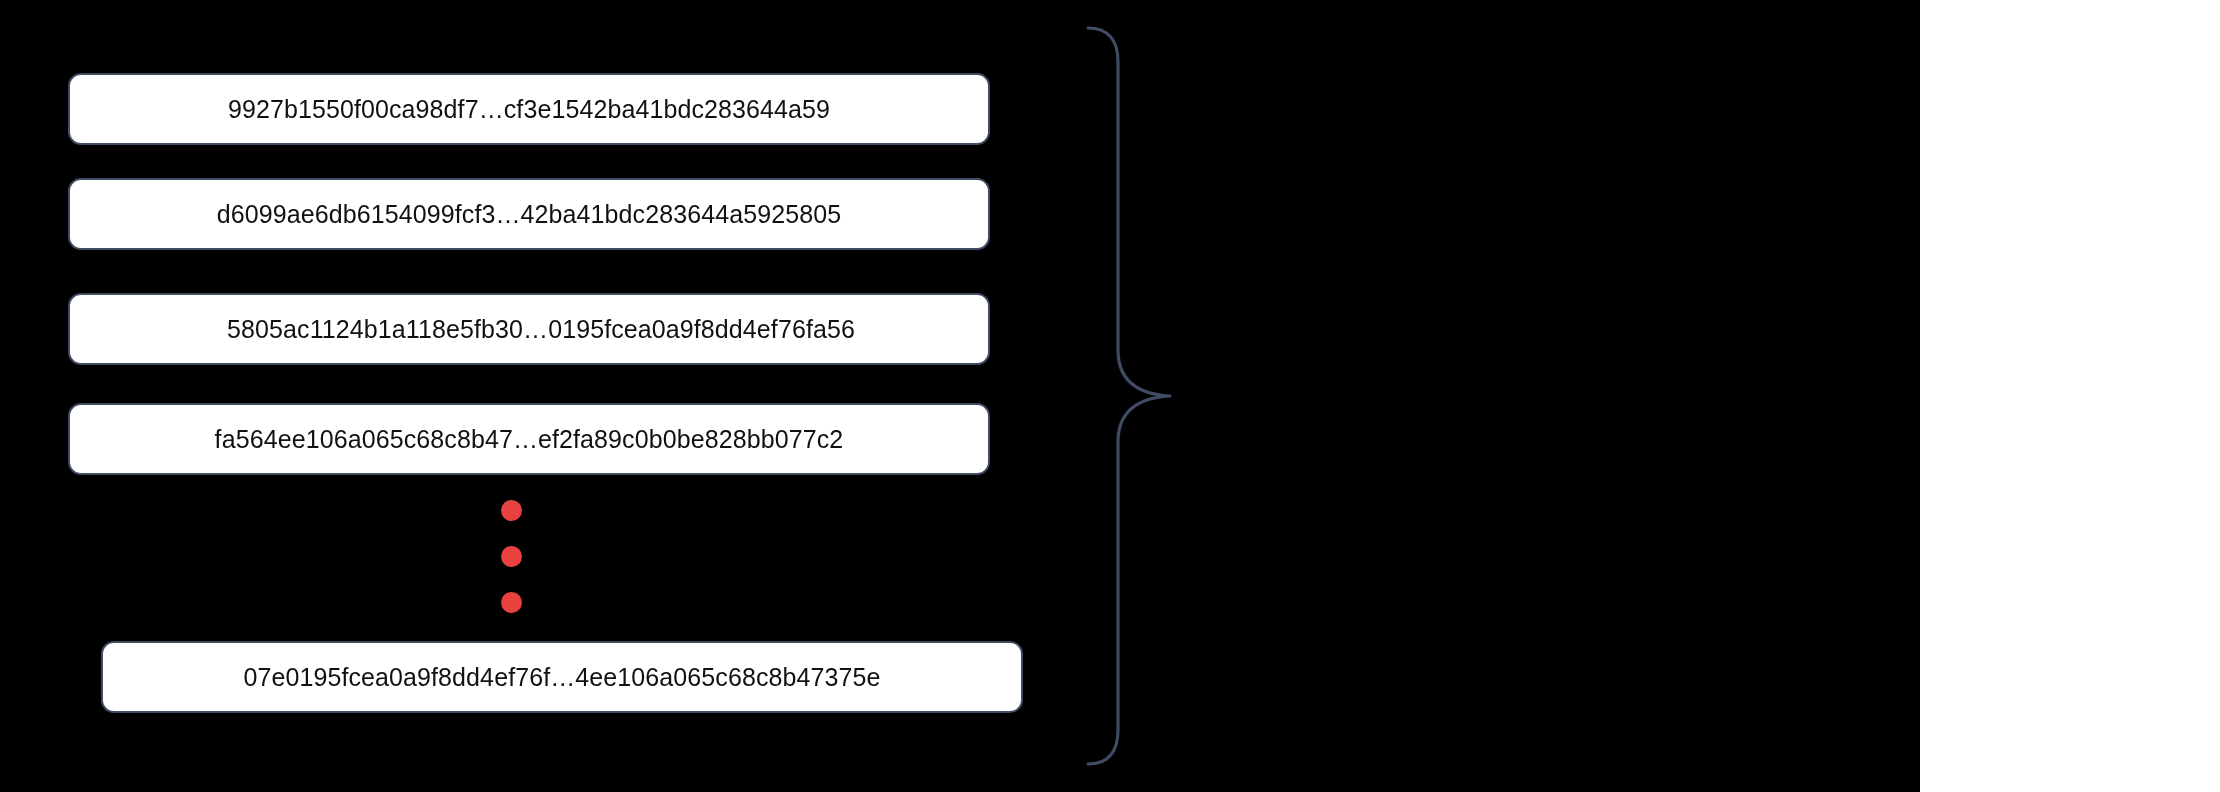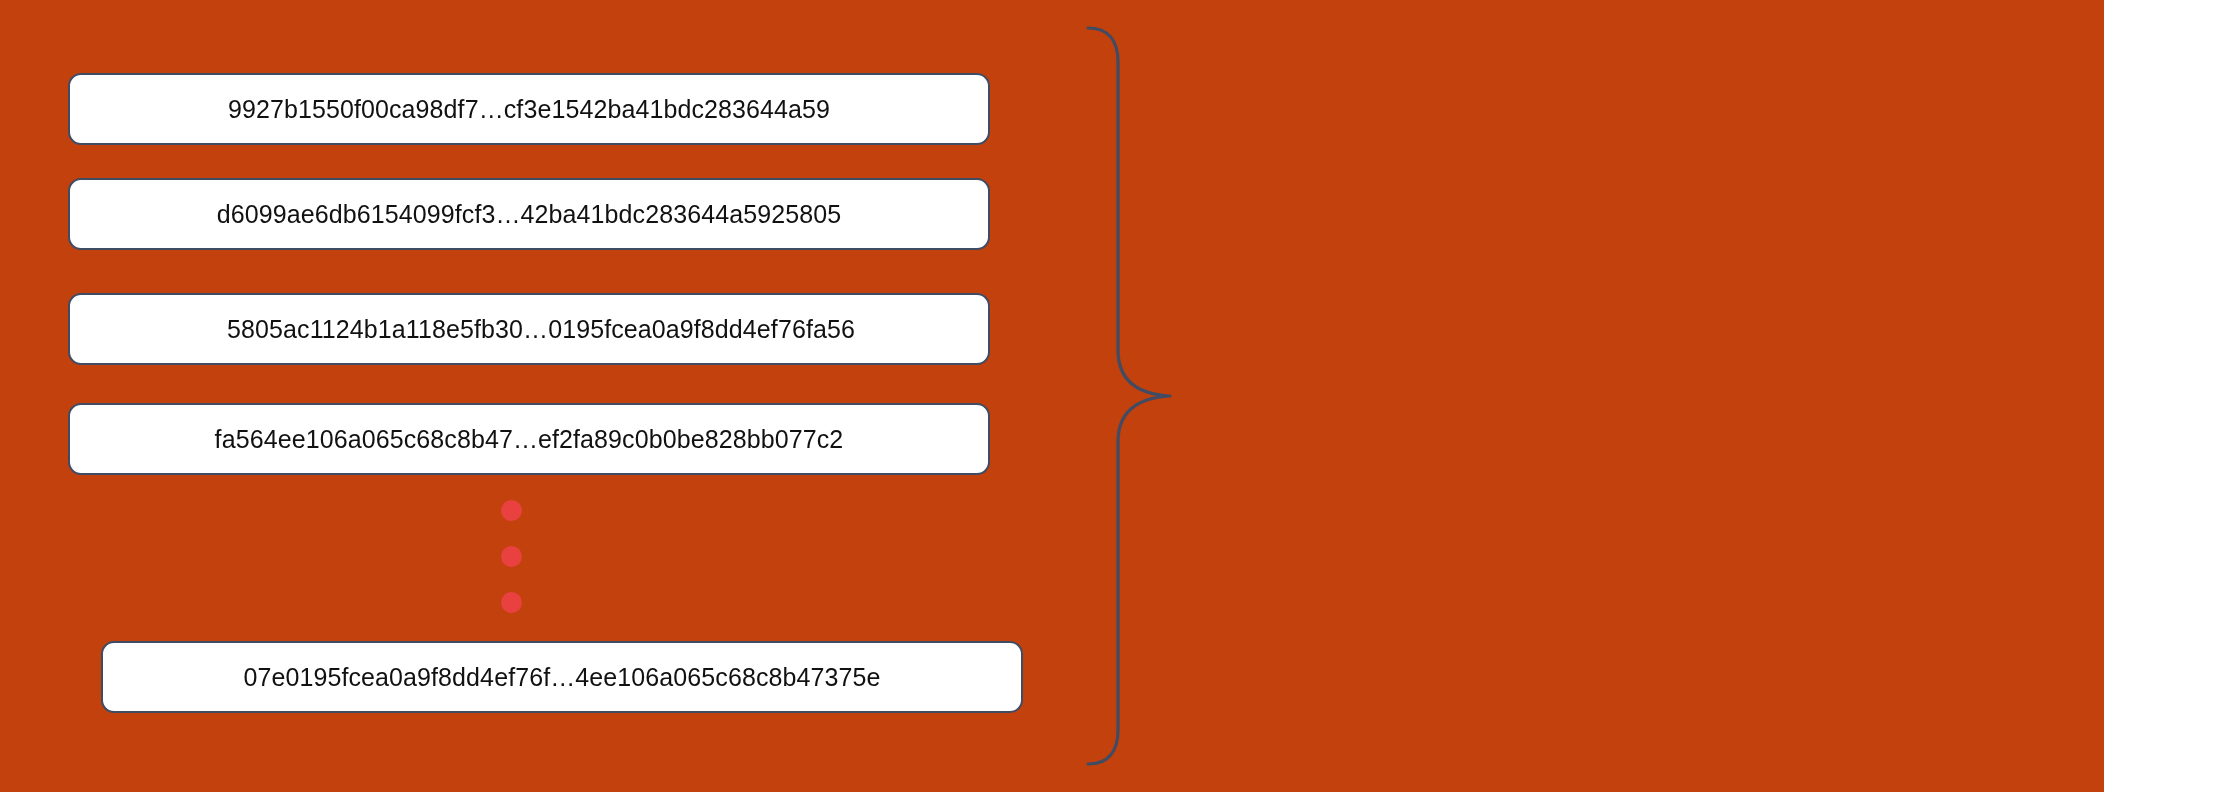--- a/index.html
+++ b/index.html
@@ -5,23 +5,23 @@
   html, body {
     margin: 0;
     padding: 0;
     background: #ffffff;
   }
   body {
     font-family: "Liberation Sans", sans-serif;
   }
   #canvas {
     position: relative;
-    width: 2104px;
+    width: 1920px;
     height: 792px;
-    background: #c2410c;
+    background: #000000;
     overflow: hidden;
   }
 
   
   .hash-box {
     position: absolute;
     box-sizing: border-box;
     width: 922px;
     height: 72px;
     border: 2px solid #3f4c63;

